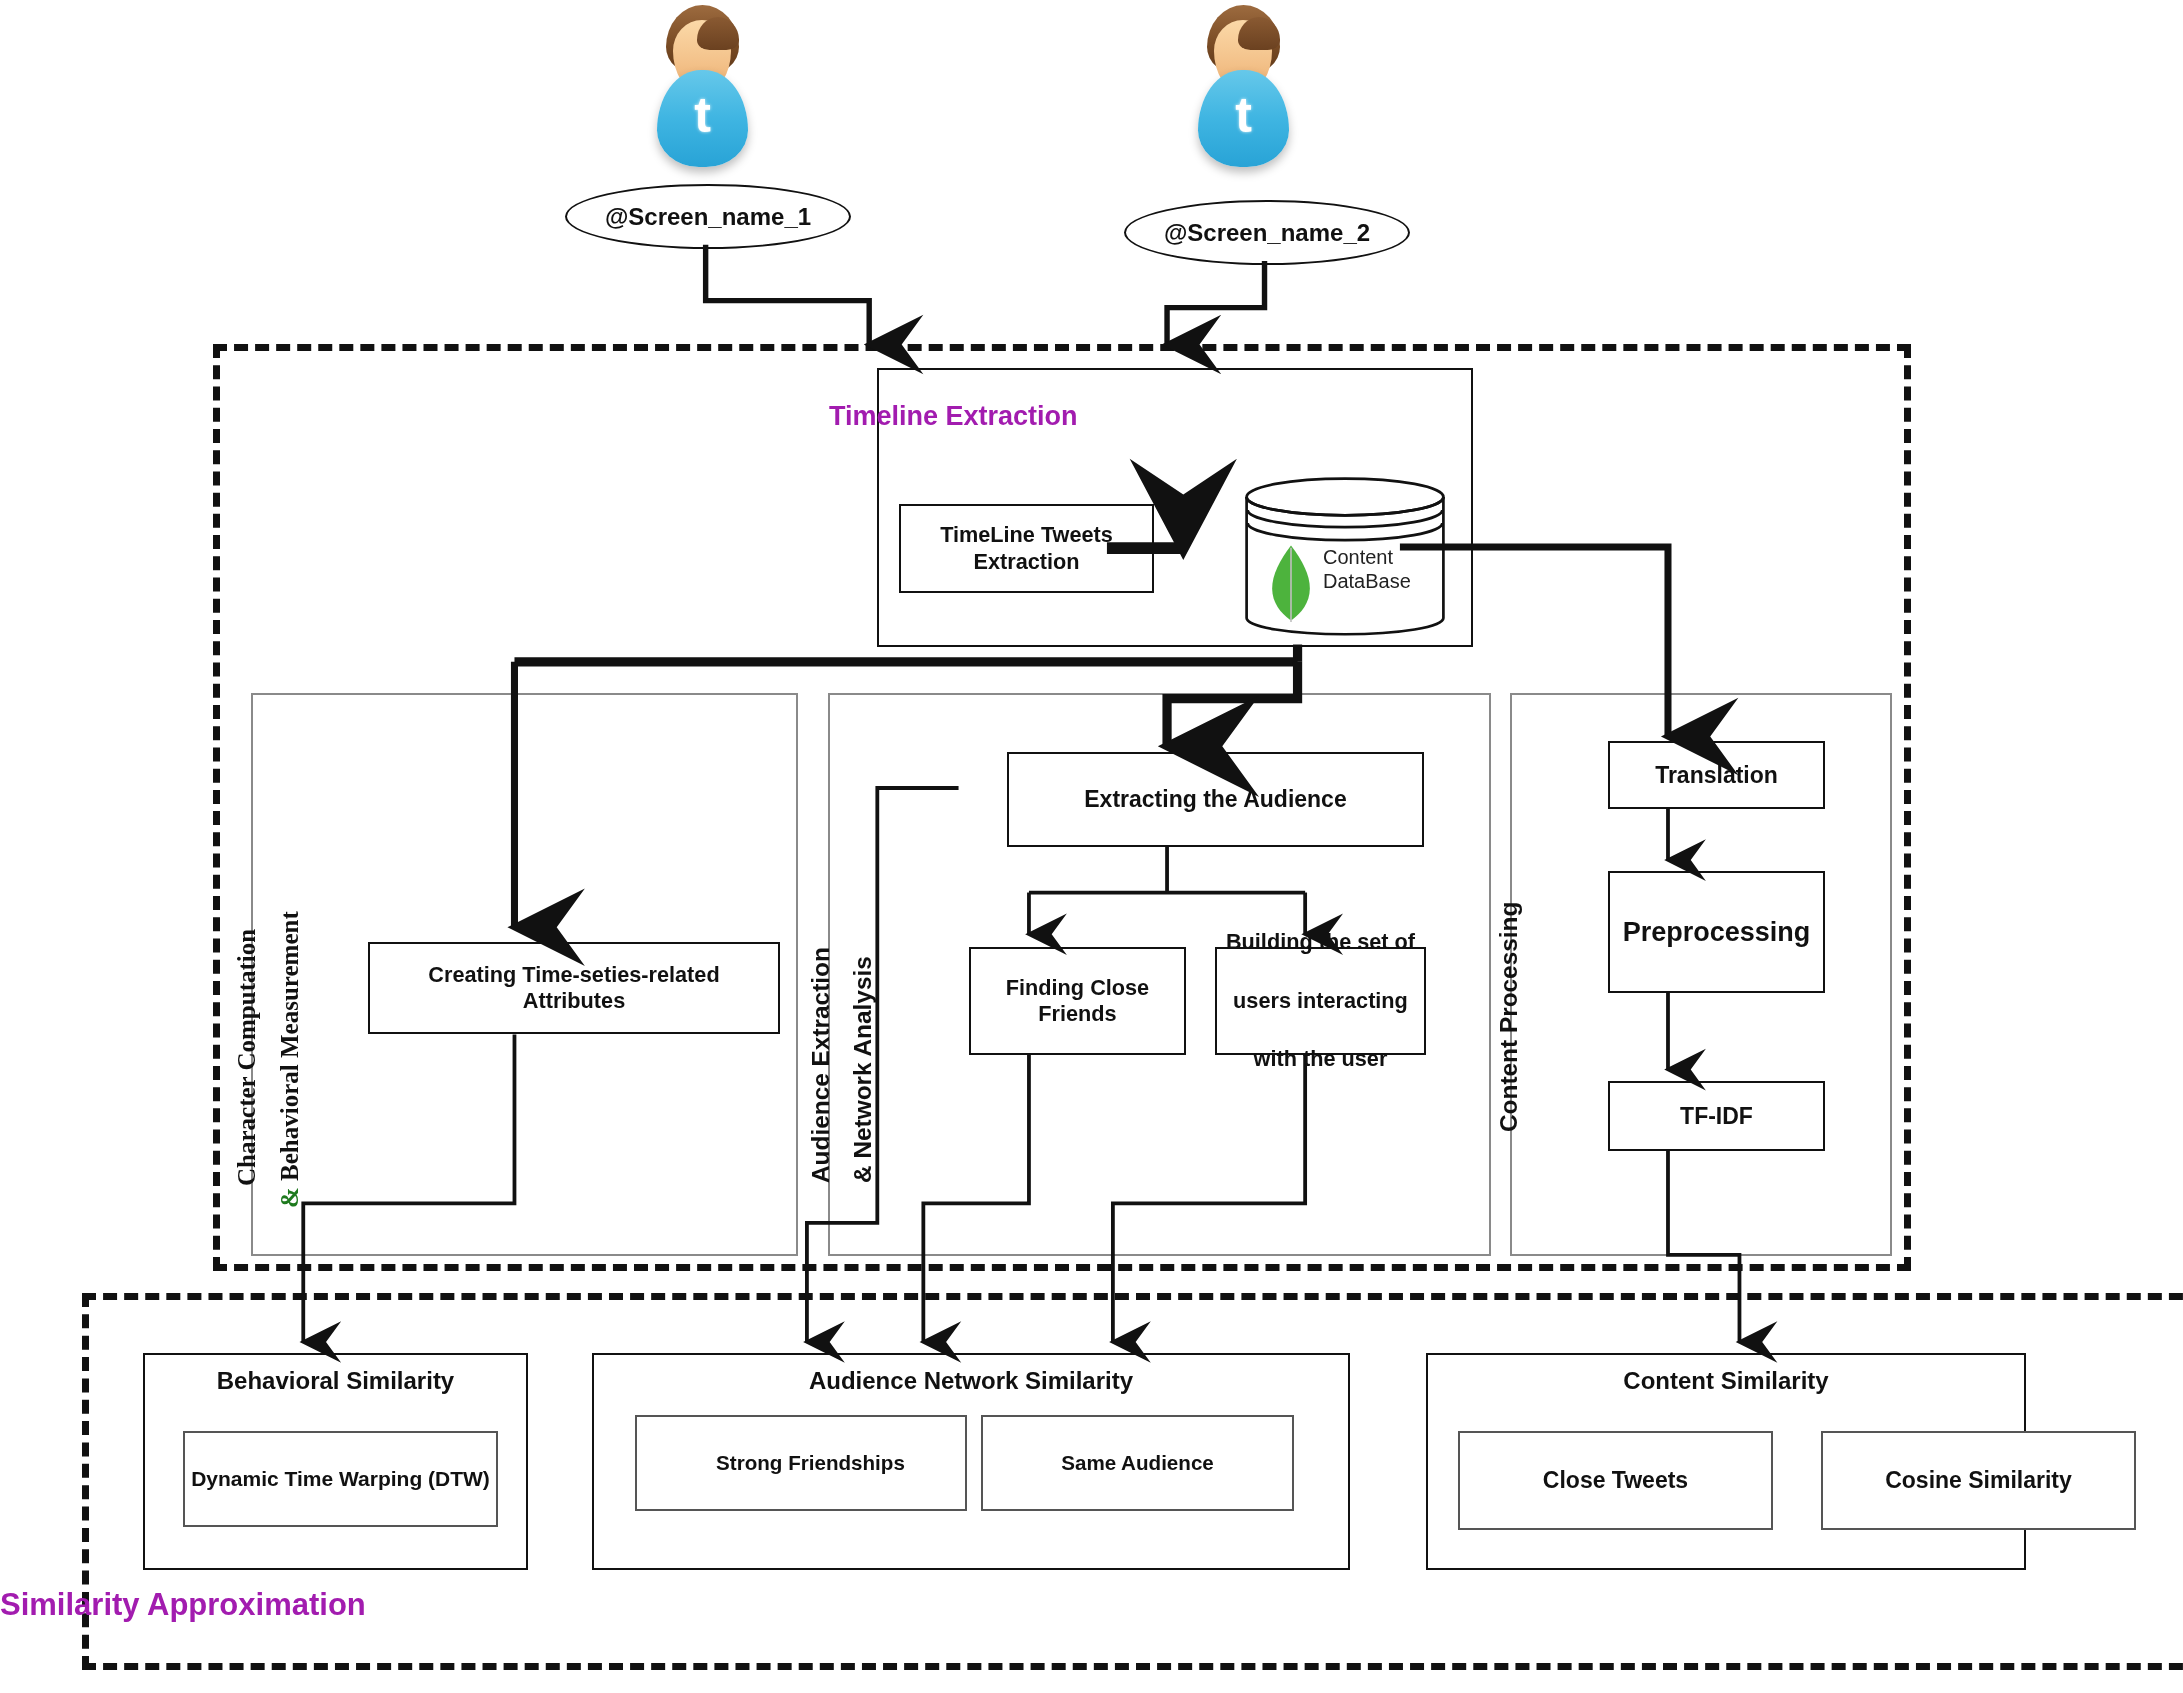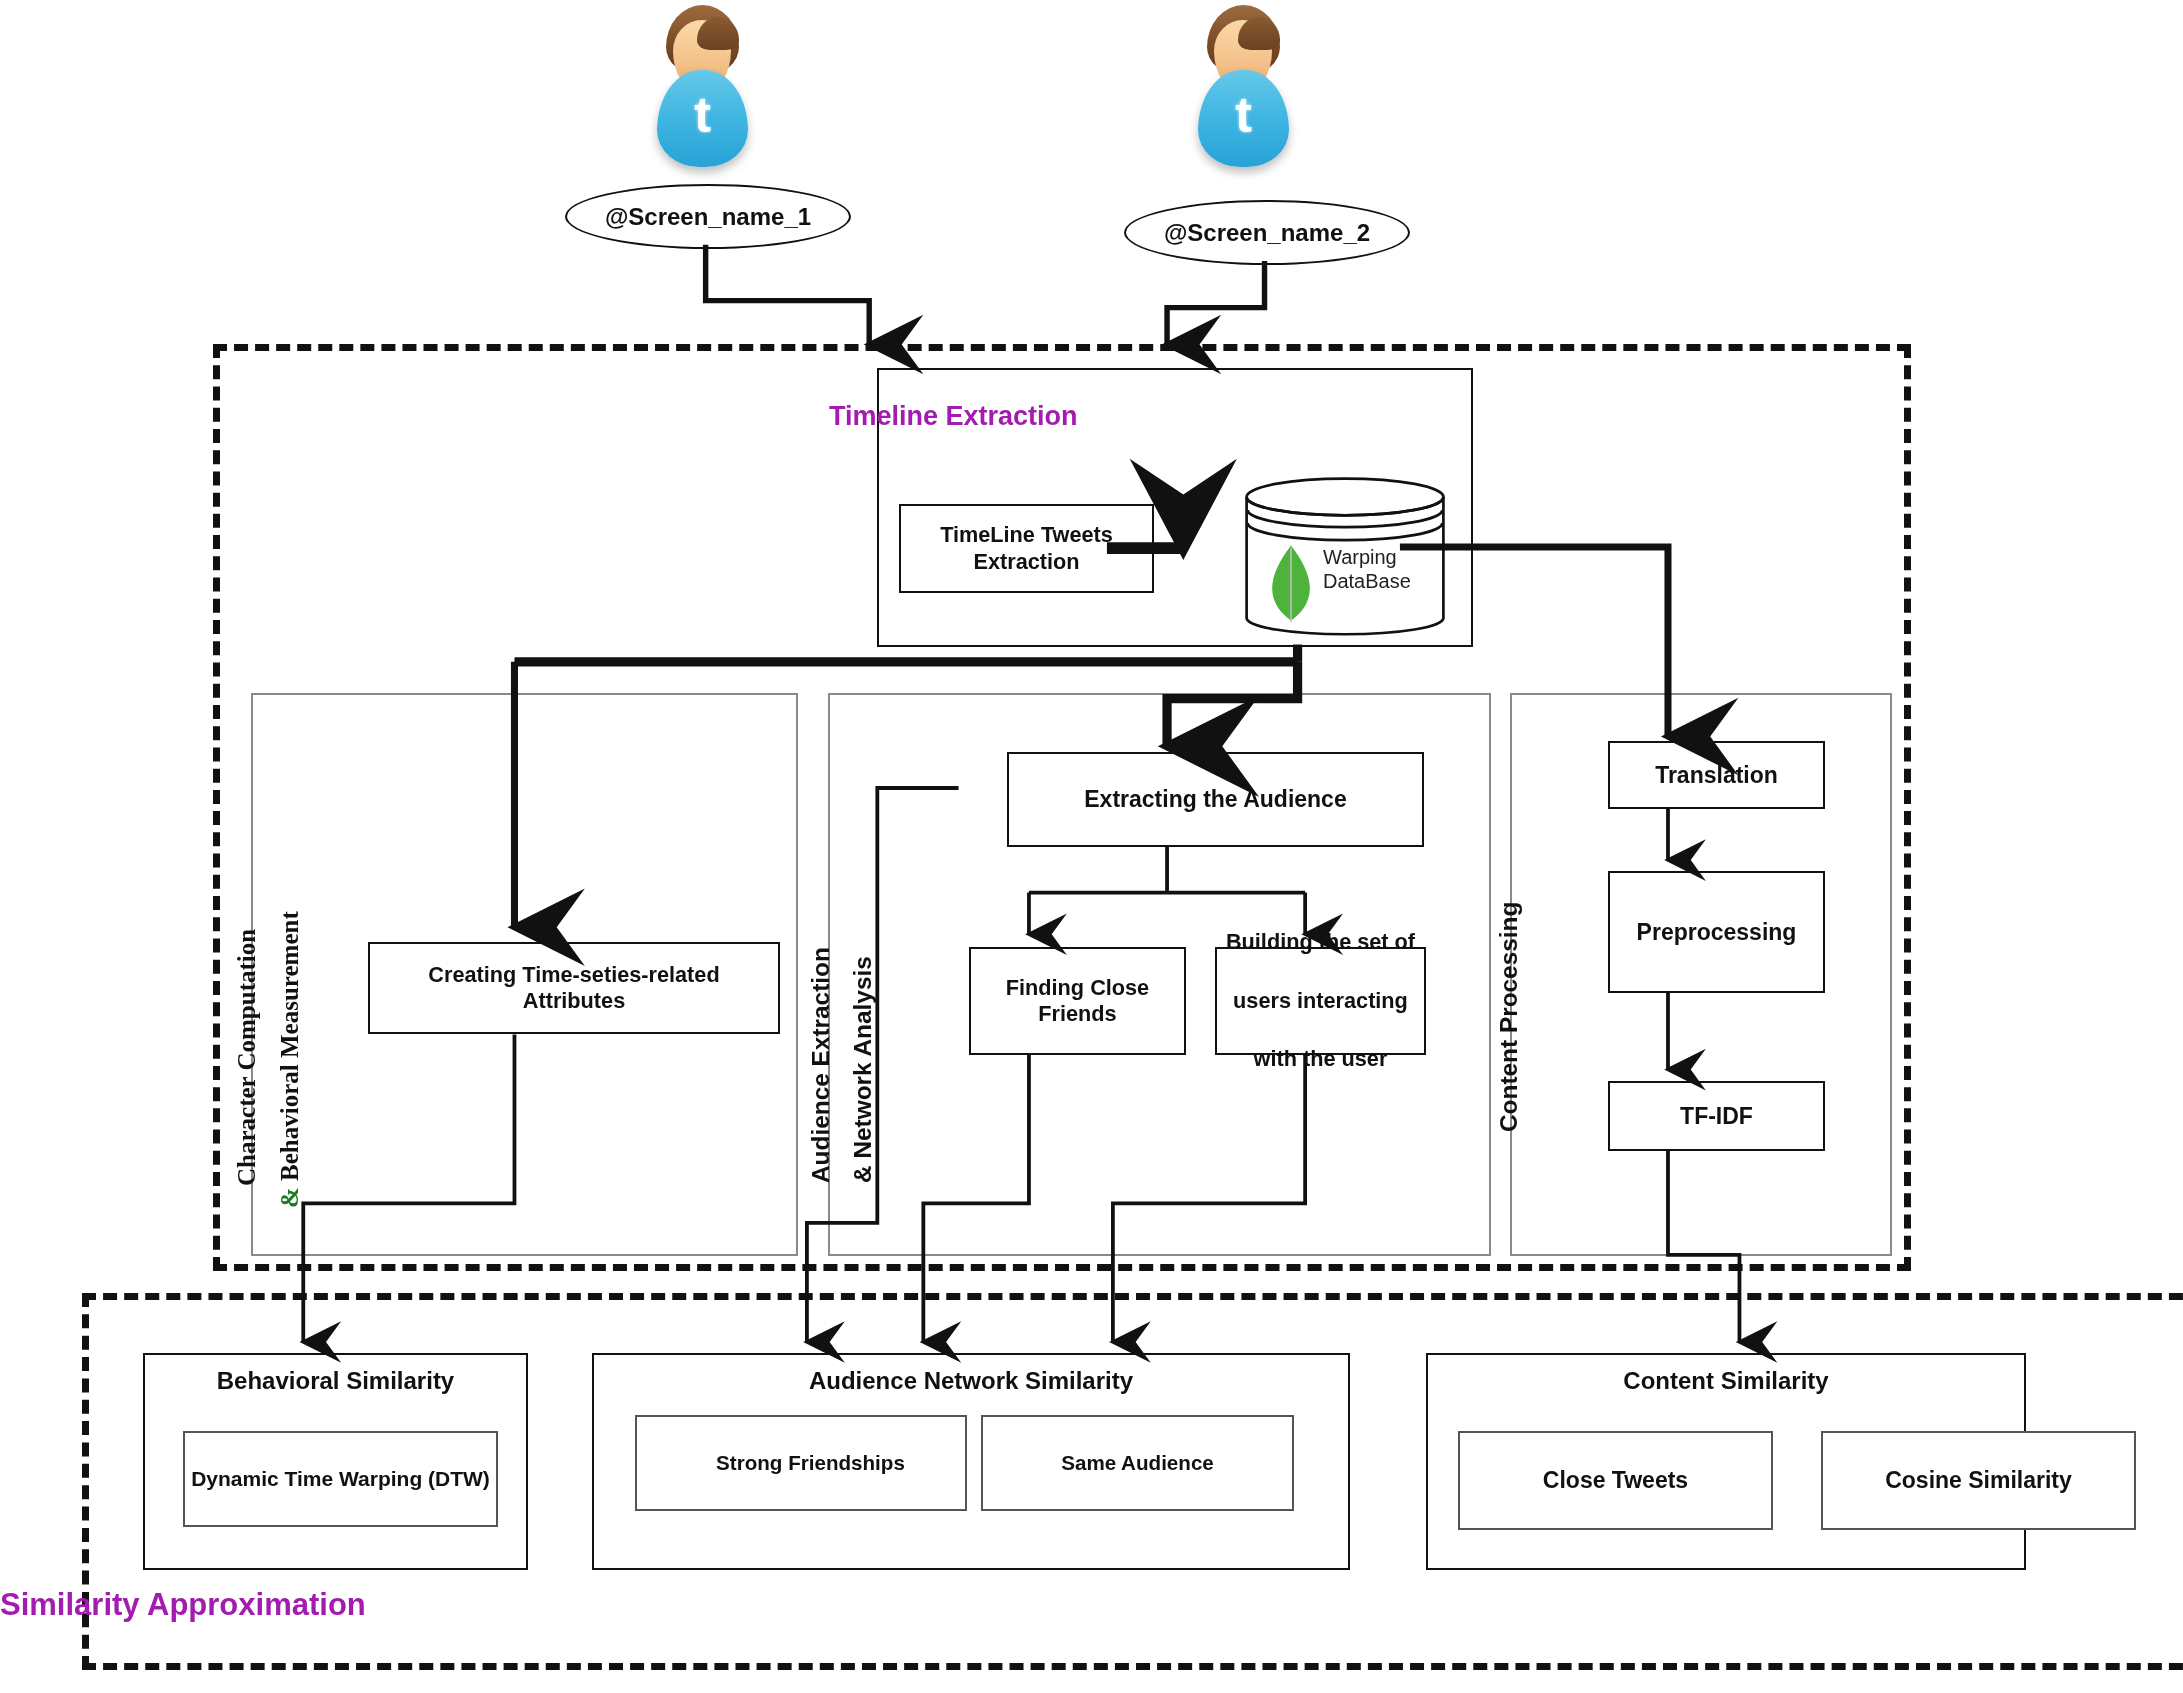--- a/index.html
+++ b/index.html
@@ -98,21 +98,21 @@
       <ellipse cx="190" cy="48" rx="182" ry="34" stroke="#111" stroke-width="5" fill="#fff"></ellipse>
       <path d="M8 48 A182 34 0 0 0 372 48" stroke="#111" stroke-width="5" fill="none"></path>
       <path d="M10 72 A180 32 0 0 0 370 72" stroke="#111" stroke-width="5" fill="none"></path>
       <path d="M10 96 A180 32 0 0 0 370 96" stroke="#111" stroke-width="5" fill="none"></path>
     </svg>
     <svg style="position:absolute;left:28px;top:73px;" width="42" height="79" viewBox="0 0 78 145">
       <path d="M39 2 C60 30 74 56 74 82 C74 108 58 128 41 140 L37 140 C20 128 4 108 4 82 C4 56 18 30 39 2 Z" fill="#4DB33D"></path>
       <path d="M39 6 L39 144" stroke="#bfbfbf" stroke-width="3" fill="none"></path>
     </svg>
     <div style="position:absolute;left:81px;top:74px;width:116px;font-size:20px;color:#222;line-height:1.22;">
-      <div>Warping</div>
+      <div>Content</div>
       <div>DataBase</div>
     </div>
   </div>
 
   <div class="abs panel" style="left:203px;top:693px;width:547px;height:563px;"></div>
   <div class="vlabel serif" style="left:233px;top:1186px;font-size:25px;">
     <span>Character Computation</span>
   </div>
   <div class="vlabel serif" style="left:276px;top:1208px;font-size:25px;">
     <span style="color:#1e7a1e;">&amp;</span><span>&nbsp;</span><span>Behavioral Measurement</span>
@@ -145,21 +145,21 @@
   </div>
   <div class="abs box" style="left:1167px;top:947px;width:211px;height:108px;font-size:21.7px;flex-direction:column;gap:32px;">
     <span>Building the set of</span>
     <span>users interacting</span>
     <span>with the user</span>
   </div>
 
   <div class="abs box" style="left:1560px;top:741px;width:217px;height:68px;font-size:23px;">
     <span>Translation</span>
   </div>
-  <div class="abs box" style="left:1560px;top:871px;width:217px;height:122px;font-size:23px;">
+  <div class="abs box" style="left:1560px;top:871px;width:217px;height:122px;font-size:27px;">
     <span>Preprocessing</span>
   </div>
   <div class="abs box" style="left:1560px;top:1081px;width:217px;height:70px;font-size:23px;">
     <span>TF-IDF</span>
   </div>
 
   <div class="abs simgroup" style="left:95px;top:1353px;width:385px;height:217px;">
     <div class="simgroup-title" style="top:12px;font-size:24px;">Behavioral Similarity</div>
     <div class="simbox" style="position:absolute;left:38px;top:76px;width:311px;height:92px;font-size:21px;">
       <span>Dynamic Time Warping (DTW)</span>

